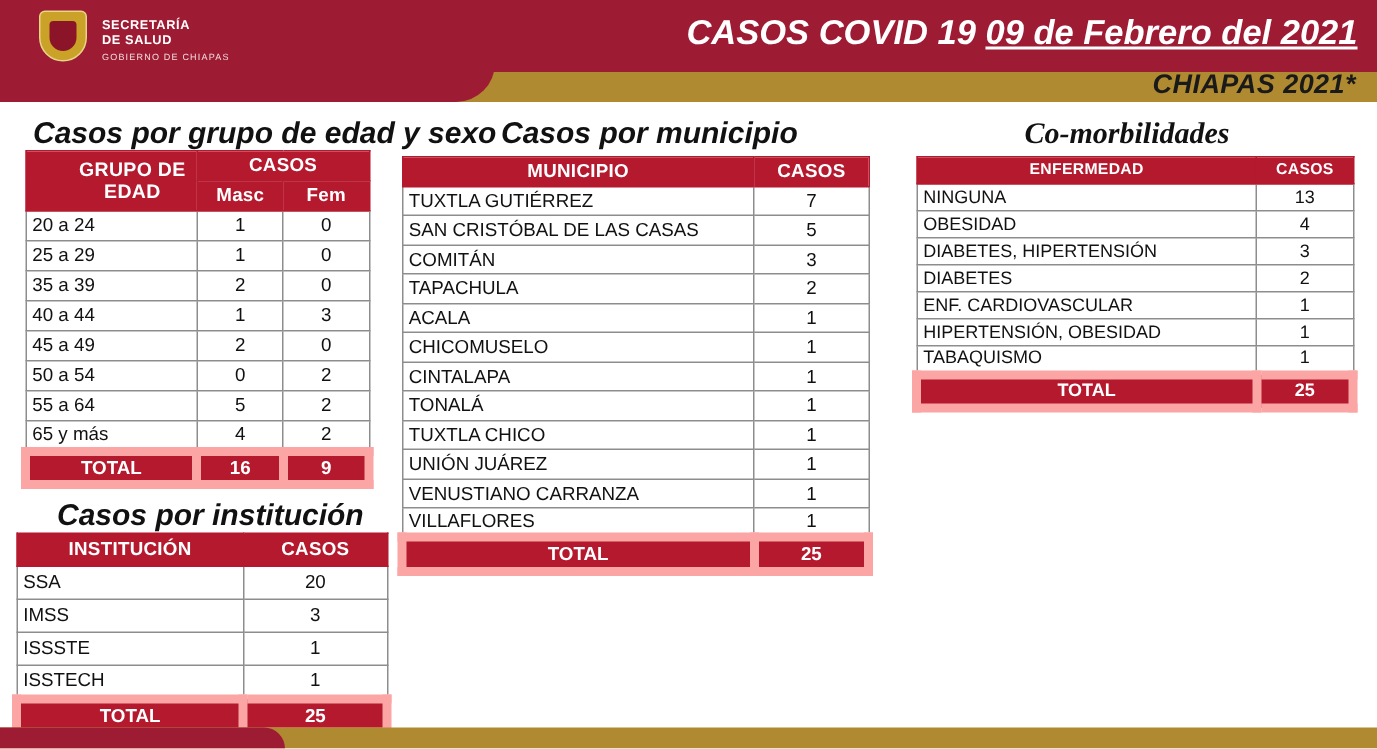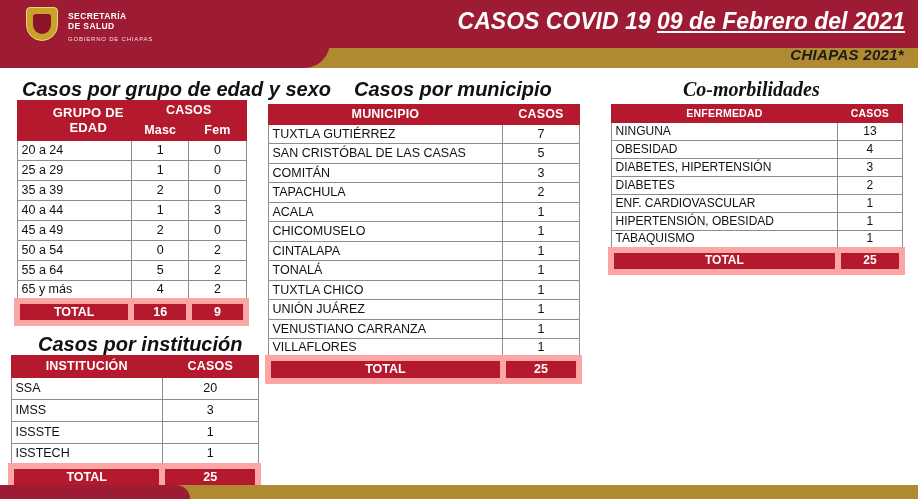--- a/index.html
+++ b/index.html
@@ -83,21 +83,21 @@
     font-style: italic;
     white-space: nowrap;
   }
   .header-title .date {
     text-decoration: underline;
   }
   .header-sub {
     position: absolute;
     right: 14px; top: 46px;
     color: #1a1a1a;
-    font-size: 15px;
+    font-size: 18px;
     font-weight: bold;
     font-style: italic;
     letter-spacing: .3px;
   }
 
   
   .sec-title {
     position: absolute;
     font-size: 20px;
     font-weight: bold;
@@ -292,21 +292,21 @@
           <td class="l">ISSTECH</td>
           <td class="c">1</td>
         </tr>
     <tr class="total-row">
       <td>TOTAL</td>
       <td>25</td>
     </tr>
   </tbody>
     </table>
 
-  <div class="sec-title" style="left:334px; top:78px;margin-left:20px;">Casos por municipio</div>
+  <div class="sec-title" style="left:334px; top:78px;">Casos por municipio</div>
 
   <table id="tbl-mun">
     <tbody>
         <tr class="hdr">
       <th class="colA">MUNICIPIO</th>
       <th class="colB">CASOS</th>
     </tr>
     <tr>
           <td class="l">TUXTLA GUTIÉRREZ</td>
           <td class="c">7</td>

